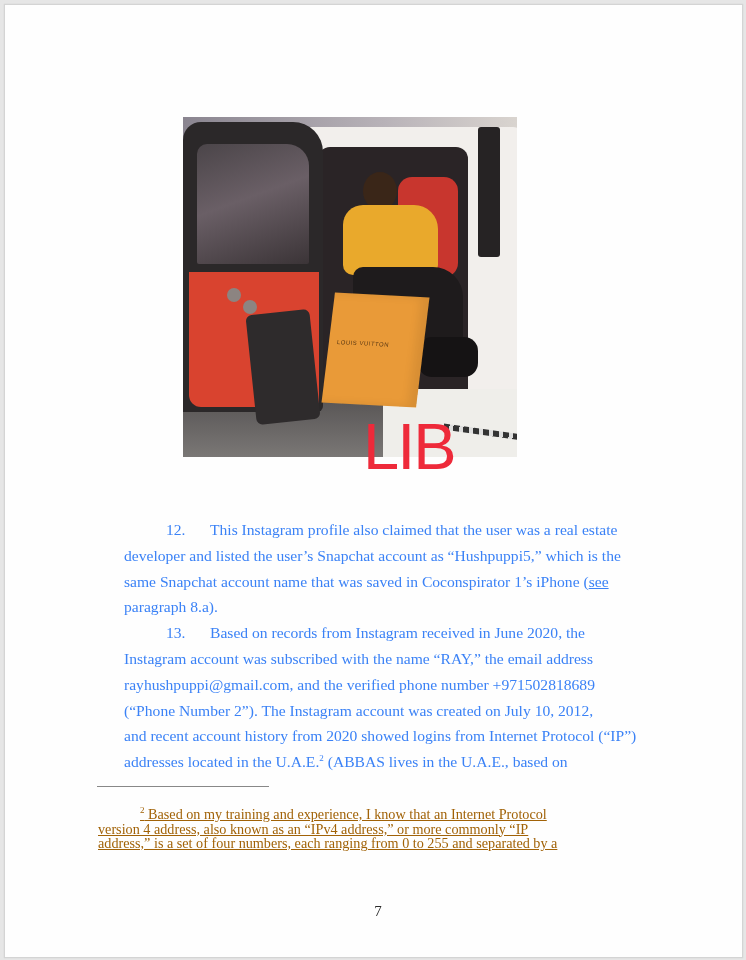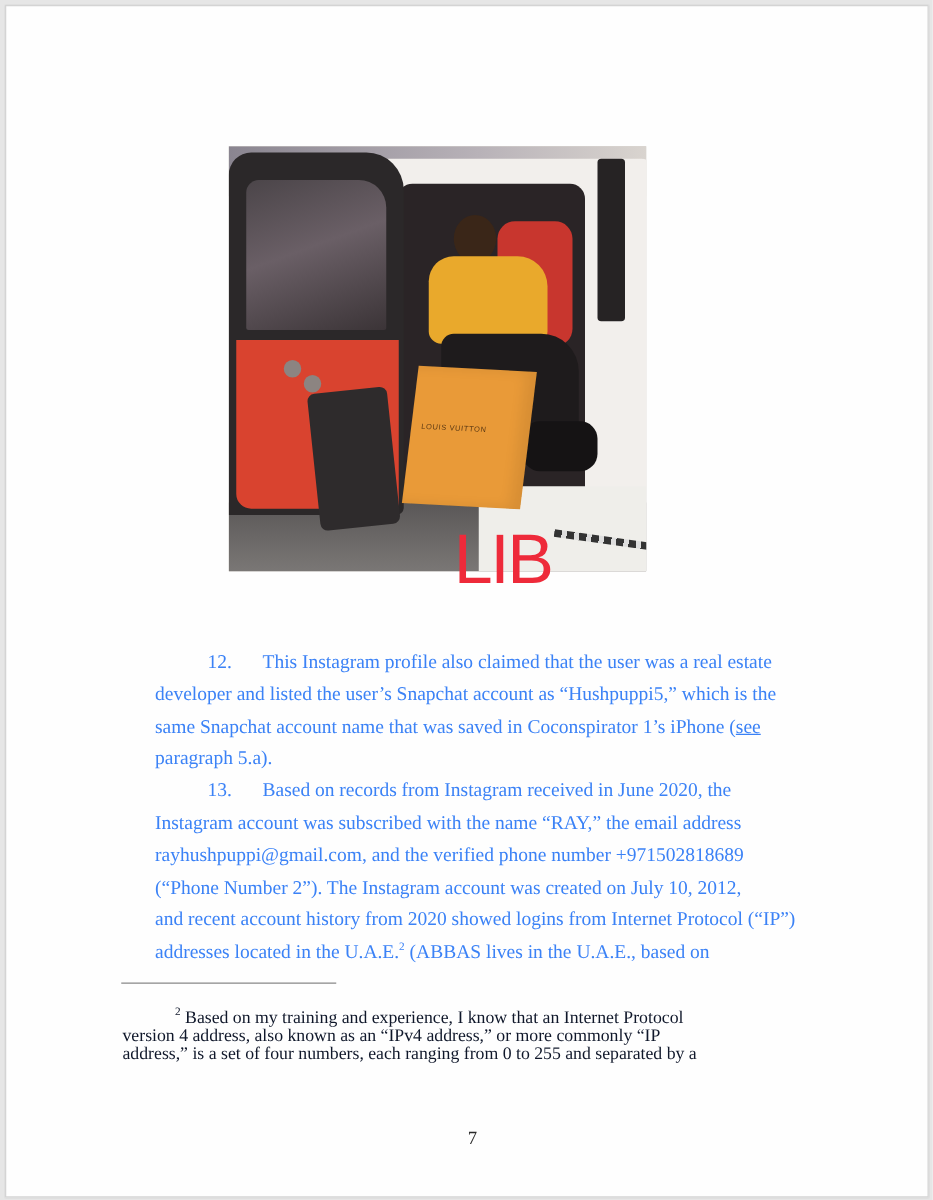--- a/index.html
+++ b/index.html
@@ -124,21 +124,21 @@
     .photo .rope {
       position: absolute; left: 260px; top: 312px; width: 80px; height: 6px;
       background: repeating-linear-gradient(90deg, #333 0 6px, #ddd 6px 10px);
       transform: rotate(8deg);
     }
     .watermark {
       position: absolute;
       left: 358px;
       top: 398px;
       font-family: "Liberation Sans", sans-serif;
-      font-size: 56px;
+      font-size: 65px;
       line-height: 88px;
       color: #ee2a3a;
       letter-spacing: -2px;
       font-weight: normal;
     }
     
     .body-text {
       position: absolute;
       left: 93px;
       top: 512px;
@@ -161,21 +161,22 @@
       height: 1px;
       background: #888;
     }
     .footnote {
       position: absolute;
       left: 93px;
       top: 802px;
       width: 560px;
       font-size: 14.2px;
       line-height: 14.5px;
-      color: #0f172a;
+      color: #a16207;
+      text-decoration: underline;
     }
     .footnote .line.first { padding-left: 42px; }
     .page-number {
       position: absolute;
       left: 0;
       width: 746px;
       top: 898px;
       text-align: center;
       font-size: 15px;
       color: #2a2a2a;
@@ -210,21 +211,21 @@
       <div class="bag-text">LOUIS VUITTON</div>
     </div>
   </div>
 
   <div class="watermark">LIB</div>
 
   <div class="body-text">
     <div class="line indent"><span class="para-num">12.</span><span>This Instagram profile also claimed that the user was a real estate</span></div>
     <div class="line">developer and listed the user’s Snapchat account as “Hushpuppi5,” which is the</div>
     <div class="line"><span>same Snapchat account name that was saved in Coconspirator 1’s iPhone (</span><span class="underline">see</span></div>
-    <div class="line">paragraph 5.a).</div>
+    <div class="line">paragraph 8.a).</div>
 
     <div class="line indent"><span class="para-num">13.</span><span>Based on records from Instagram received in June 2020, the</span></div>
     <div class="line">Instagram account was subscribed with the name “RAY,” the email address</div>
     <div class="line">rayhushpuppi@gmail.com, and the verified phone number +971502818689</div>
     <div class="line">(“Phone Number 2”).  The Instagram account was created on July 10, 2012,</div>
     <div class="line">and recent account history from 2020 showed logins from Internet Protocol (“IP”)</div>
     <div class="line"><span>addresses located in the U.A.E.</span><span class="sup">2</span><span>  (ABBAS lives in the U.A.E., based on</span></div>
   </div>
 
   <div class="rule"></div>

